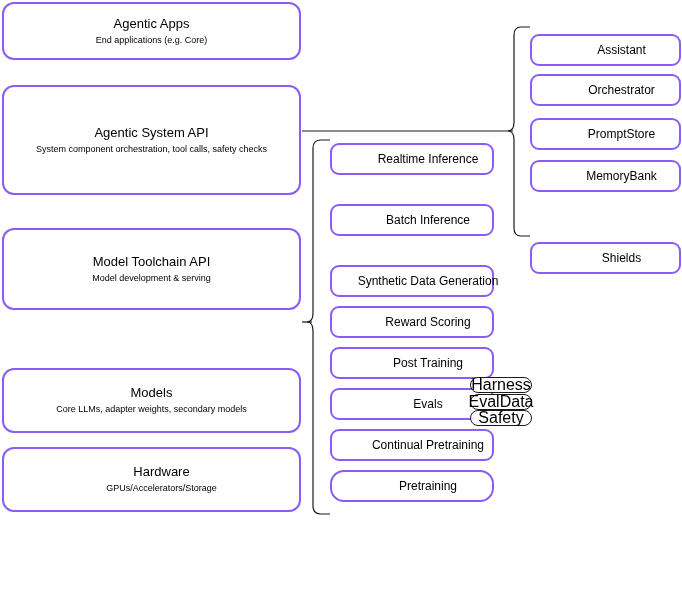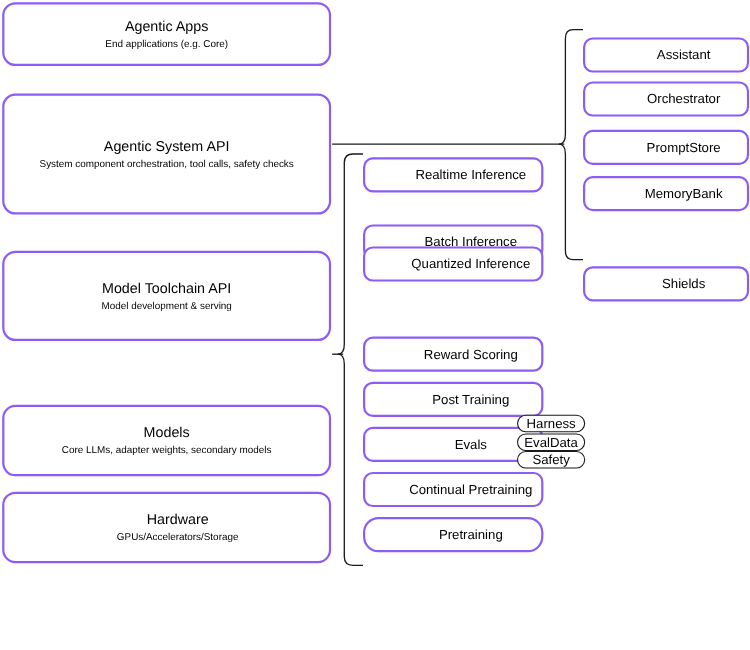--- a/index.html
+++ b/index.html
@@ -77,21 +77,21 @@
     background: #ffffff;
     border-radius: 11px;
     height: 16px;
     display: flex;
     align-items: center;
     justify-content: center;
     left: 470px;
     width: 62px;
   }
   .pill .label {
-    font-size: 12px;
+    font-size: 16px;
     line-height: 12px;
     white-space: nowrap;
   }
   svg.wires {
     position: absolute;
     left: 0;
     top: 0;
     width: 682px;
     height: 591px;
     pointer-events: none;
@@ -143,22 +143,22 @@
     <div class="subtitle">GPUs/Accelerators/Storage</div>
   </div>
 
 
   <div class="node cap mid" style="top:143px;">
     <div class="label">Realtime Inference</div>
   </div>
   <div class="node cap mid" style="top:184px;margin-top:20px;">
     <div class="label">Batch Inference</div>
   </div>
-  <div class="node cap mid" style="top:224px;">
-    <div class="label">Quantized Inference</div>
+  <div class="node cap mid" style="top:265px;">
+    <div class="label">Synthetic Data Generation</div>
   </div>
   <div class="node cap mid" style="top:306px;">
     <div class="label">Reward Scoring</div>
   </div>
   <div class="node cap mid" style="top:347px;">
     <div class="label">Post Training</div>
   </div>
   <div class="node cap mid" style="top:388px;">
     <div class="label">Evals</div>
   </div>

